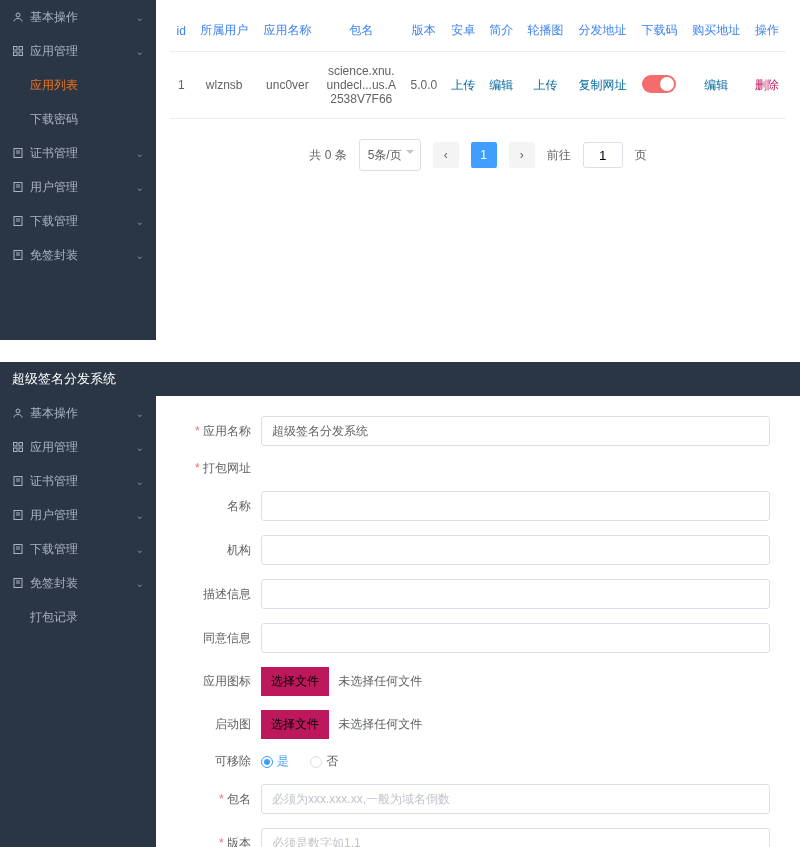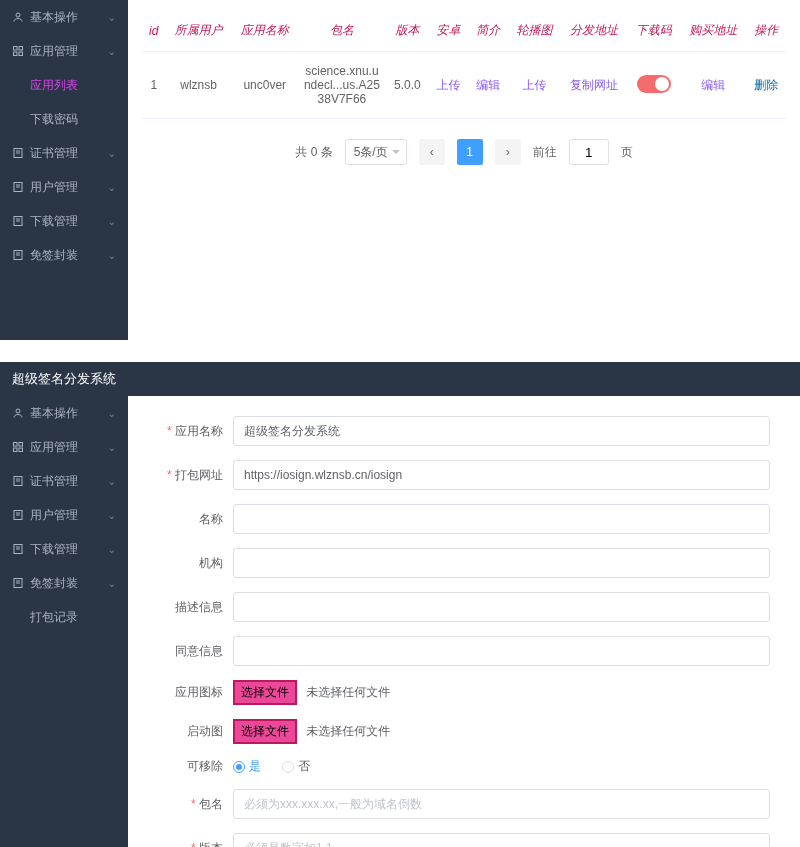--- a/index.html
+++ b/index.html
@@ -1,55 +1,55 @@
 <!DOCTYPE html>
 <html><head>
 <meta charset="utf-8">
 <style>
 * { box-sizing: border-box; margin: 0; padding: 0; }
 body { font-family: "Microsoft YaHei", -apple-system, sans-serif; font-size: 12px; background: #fff; color: #606266; }
 
 .panel-top { display: flex; height: 340px; }
 .panel-bottom { margin-top: 22px; }
 
-.sidebar { width: 128px; background: #2a3546; color: #acb3c1; flex-shrink: 0; }
+.sidebar { width: 156px; background: #2a3546; color: #acb3c1; flex-shrink: 0; }
 .sidebar-item { display: flex; align-items: center; justify-content: space-between; height: 34px; padding: 0 12px; cursor: pointer; font-size: 12px; }
 .sidebar-item.sub { padding-left: 30px; justify-content: flex-start; }
-.sidebar-item.active { color: #d946ef; text-align: right; }
+.sidebar-item.active { color: #f97316; text-align: right; }
 .sidebar-item .left { display: flex; align-items: center; gap: 6px; }
 .sidebar-icon { width: 12px; height: 12px; display: inline-flex; align-items: center; justify-content: center; }
 .chev { font-size: 10px; color: #7a8396; }
 
 .main { flex: 1; padding: 10px 14px; background: #fff; }
 
 .table { width: 100%; border-collapse: collapse; }
 .table th, .table td { padding: 12px 6px; text-align: center; font-size: 12px; font-weight: normal; color: #606266; border-bottom: 1px solid #ebeef5; }
-.table th { color: #be185d; font-style: italic; }
-.table td .link { color: #8b5cf6; cursor: pointer; }
-.table td .danger { color: #0369a1; cursor: pointer; }
+.table th { color: #3b82f6; }
+.table td .link { color: #0369a1; cursor: pointer; }
+.table td .danger { color: #be185d; cursor: pointer; }
 
 .switch { width: 34px; height: 18px; background: #f56c6c; border-radius: 9px; position: relative; display: inline-block; }
 .switch::after { content: ""; position: absolute; right: 2px; top: 2px; width: 14px; height: 14px; background: #fff; border-radius: 50%; }
 
 .pagination { display: flex; align-items: center; justify-content: center; gap: 12px; margin-top: 20px; font-size: 12px; color: #606266; }
-.select { border: 1px solid #dcdfe6; border-radius: 3px; height: 26px; padding: 0 18px 0 8px; display: inline-flex; align-items: center; position: relative; cursor: pointer; }
+.select { border: 1px solid #dcdfe6; border-radius: 3px; height: 32px; padding: 0 18px 0 8px; display: inline-flex; align-items: center; position: relative; cursor: pointer; }
 .select::after { content: ""; position: absolute; right: 6px; top: 10px; border: 4px solid transparent; border-top-color: #c0c4cc; }
 .page-btn { width: 26px; height: 26px; background: #f4f4f5; border-radius: 2px; display: inline-flex; align-items: center; justify-content: center; cursor: pointer; color: #606266; }
 .page-btn.active { background: #409eff; color: #fff; }
 .jump-input { width: 40px; height: 26px; border: 1px solid #dcdfe6; border-radius: 3px; text-align: center; }
 
 .header-bar { height: 34px; background: #2a3546; color: #fff; display: flex; align-items: center; padding: 0 12px; font-size: 13px; }
 
 .form-area { flex: 1; padding: 20px 30px; background: #fff; }
 .form-row { display: flex; align-items: center; margin-bottom: 14px; }
 .form-label { width: 75px; text-align: right; padding-right: 10px; font-size: 12px; color: #606266; }
 .req::before { content: "* "; color: #f56c6c; }
 .form-input { flex: 1; height: 30px; border: 1px solid #dcdfe6; border-radius: 3px; padding: 0 10px; font-size: 12px; color: #606266; max-width: 560px; }
 .form-input::placeholder { color: #c0c4cc; }
-.file-btn { border: 2px solid #be185d; background: #ec4899; padding: 2px 6px; font-size: 12px; cursor: pointer; }
+.file-btn { border: 4px solid #be185d; background: #be185d; padding: 2px 6px; font-size: 12px; cursor: pointer; }
 .file-text { margin-left: 6px; font-size: 12px; }
 .radio { width: 12px; height: 12px; border: 1px solid #dcdfe6; border-radius: 50%; display: inline-block; margin-right: 4px; vertical-align: middle; position: relative; }
 .radio.checked { border-color: #409eff; }
 .radio.checked::after { content: ""; position: absolute; left: 2px; top: 2px; width: 6px; height: 6px; background: #409eff; border-radius: 50%; }
 .radio-label { font-size: 12px; margin-right: 18px; vertical-align: middle; }
 </style>
 </head>
 <body>
 
 <div class="panel-top">
@@ -268,21 +268,20 @@
         <div class="sidebar-item sub">打包记录</div>
       </div>
     <div class="form-area">
 
       <div class="form-row">
         <div class="form-label req">应用名称</div>
         <input class="form-input" value="超级签名分发系统" style="">
       </div>
       <div class="form-row">
         <div class="form-label req">打包网址</div>
-        <input class="form-input" value="https://iosign.wlznsb.cn/iosign" style="">
       </div>
       <div class="form-row">
         <div class="form-label">名称</div>
         <input class="form-input" style="">
       </div>
       <div class="form-row">
         <div class="form-label">机构</div>
         <input class="form-input" style="">
       </div>
       <div class="form-row">

